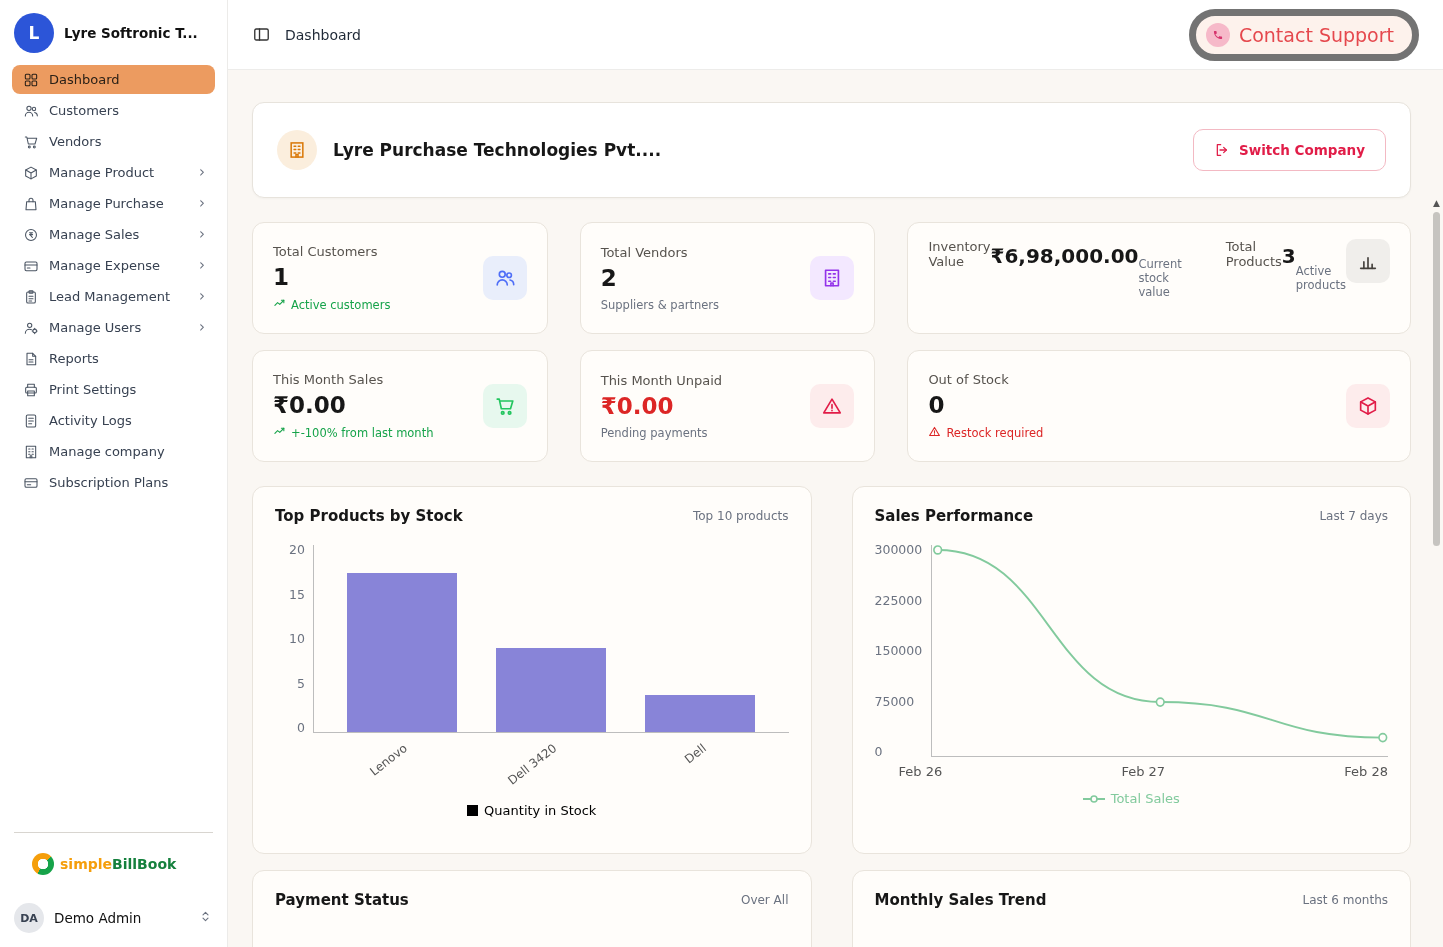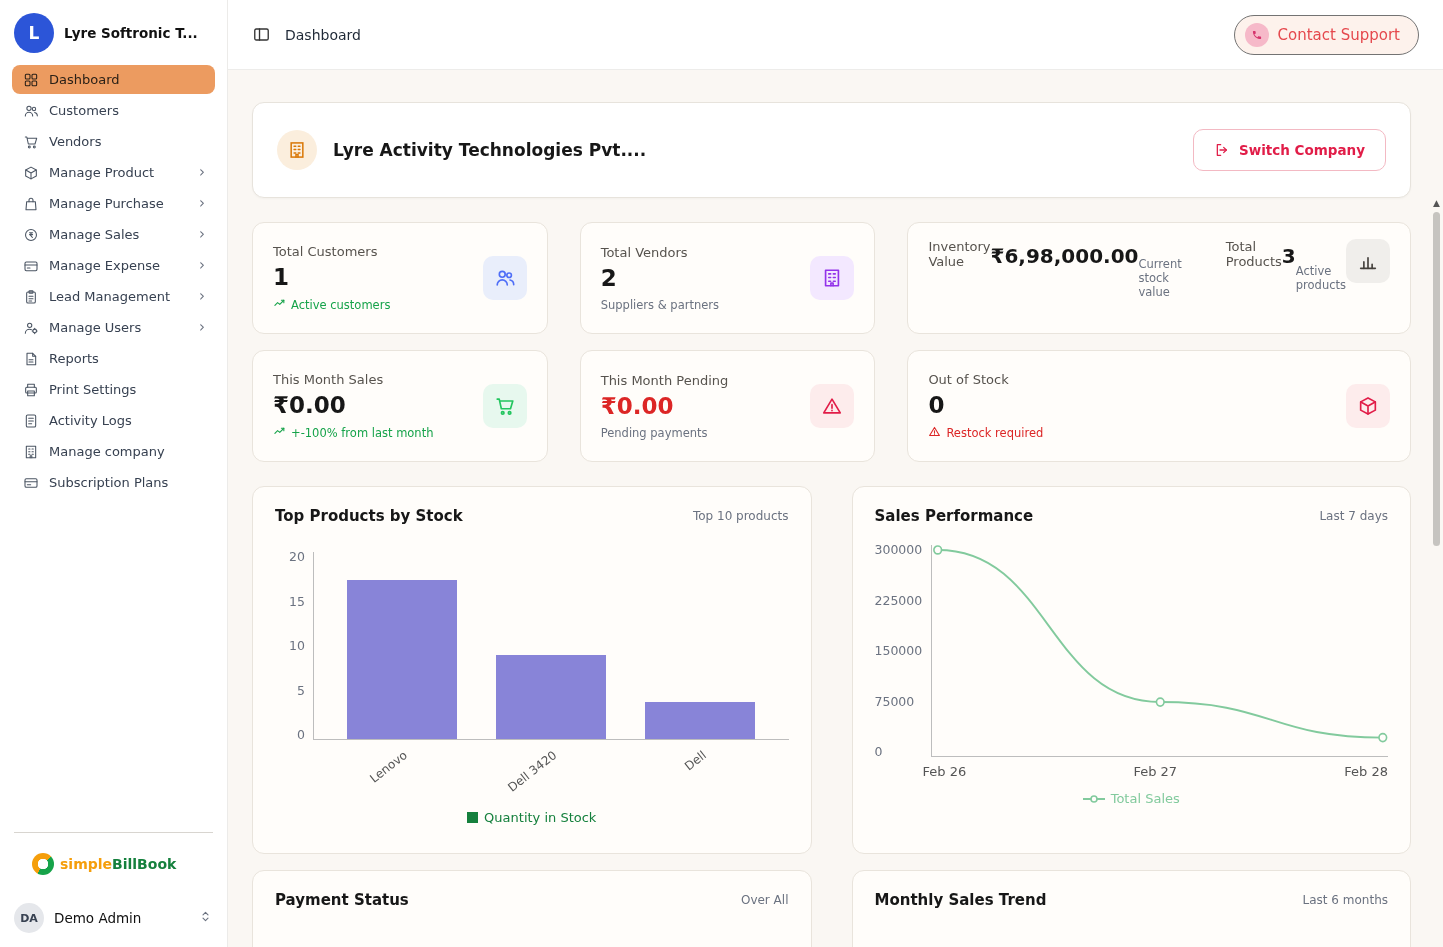--- a/index.html
+++ b/index.html
@@ -27,21 +27,21 @@
   .brand-bold{color:#15803d;font-weight:bold;font-size:14px}
   .user-row{display:flex;align-items:center;gap:10px;cursor:pointer}
   .user-avatar{width:30px;height:30px;border-radius:50%;background:#e5e7eb;color:#374151;font-size:11px;font-weight:bold;display:flex;align-items:center;justify-content:center;flex-shrink:0}
   .user-name{flex:1;font-size:13.5px;font-weight:500;color:#111}
   .user-caret svg{width:15px;height:15px;stroke:#6b7280;fill:none;stroke-width:1.8;stroke-linecap:round;stroke-linejoin:round}
   
   .main{flex:1;display:flex;flex-direction:column;min-width:0;position:relative}
   .topbar{height:70px;background:#fff;border-bottom:1px solid #edecea;display:flex;align-items:center;padding:0 24px;gap:14px;flex-shrink:0}
   .panel-icon svg{width:19px;height:19px;stroke:#333;fill:none;stroke-width:1.7;stroke-linecap:round;display:block}
   .topbar-title{font-size:14px;color:#1f2937}
-  .support-btn{margin-left:auto;display:flex;align-items:center;gap:9px;background:#fdf2ec;border:1px solid #737373;border-radius:999px;padding:7px 18px 7px 10px;color:#e5484d;font-size:15px;font-weight:500;cursor:pointer;font-family:inherit}
+  .support-btn{margin-left:auto;display:flex;align-items:center;gap:9px;background:#fdf2ec;border:7px solid #737373;border-radius:999px;padding:7px 18px 7px 10px;color:#e5484d;font-size:19px;font-weight:500;cursor:pointer;font-family:inherit}
   .support-icon{width:24px;height:24px;border-radius:50%;background:#f6b9c9;display:flex;align-items:center;justify-content:center}
   .support-icon svg{width:12px;height:12px;fill:#d6336c}
   .content{flex:1;padding:32px 32px 0 24px;display:flex;flex-direction:column;gap:24px;overflow:hidden}
   
   .banner{background:#fff;border:1px solid #e7e3dc;border-radius:12px;padding:20px 24px;display:flex;align-items:center;gap:16px;min-height:96px;box-shadow:0 1px 2px rgba(0,0,0,.03)}
   .banner-icon{width:40px;height:40px;border-radius:50%;background:#fbeedd;display:flex;align-items:center;justify-content:center;flex-shrink:0}
   .banner-icon svg{width:20px;height:20px;stroke:#d97706;fill:none;stroke-width:1.8;stroke-linecap:round}
   .banner-title{font-size:17px;font-weight:bold;color:#171717}
   .switch-btn{margin-left:auto;display:flex;gap:9px;align-items:center;border:1px solid #f3b9c3;background:#fff;color:#e11d48;font-weight:600;font-size:13.5px;padding:12px 20px;border-radius:10px;cursor:pointer;font-family:inherit}
   .switch-btn svg{width:16px;height:16px;stroke:#e11d48;fill:none;stroke-width:1.9;stroke-linecap:round;stroke-linejoin:round}
@@ -72,34 +72,34 @@
   .charts-grid.bottom{margin-top:-8px}
   .chart-card{background:#fffdfa;border:1px solid #e9e4dc;border-radius:12px;padding:20px 22px;height:368px;display:flex;flex-direction:column;overflow:hidden}
   .chart-card.small{height:240px}
   .chart-head{display:flex;justify-content:space-between;align-items:center}
   .chart-title{font-size:15px;font-weight:bold;color:#171717}
   .chart-badge{font-size:12px;color:#6b7280}
   .chart-legend{display:flex;justify-content:center;align-items:center;gap:6px;font-size:13px;margin-top:12px}
   .legend-swatch{width:11px;height:11px;background:currentColor;display:inline-block}
   .legend-line svg{width:22px;height:10px;display:block}
   
-  .bar-area{display:flex;margin-top:27px}
+  .bar-area{display:flex;margin-top:20px}
   .bar-yaxis{display:flex;flex-direction:column;justify-content:space-between;align-items:flex-end;height:188px;padding-right:8px;font-size:12.5px;color:#6b7280;width:38px;line-height:.8}
   .bar-plot{flex:1;height:188px;border-left:1px solid #bdbdbd;border-bottom:1px solid #bdbdbd;display:flex;align-items:flex-end;justify-content:space-around;padding:0 14px}
   .bar-slot{flex:1;display:flex;justify-content:center;align-items:flex-end;height:100%}
   .bar{width:74%}
   .bar-xrow{display:flex;margin-left:38px;padding:0 14px;height:58px}
   .bar-xslot{flex:1;position:relative}
   .bar-xlabel{position:absolute;right:50%;top:8px;transform:rotate(-38deg);transform-origin:100% 0;font-size:12px;color:#555;white-space:nowrap}
   
   .line-area{display:flex;margin-top:20px}
   .line-yaxis{display:flex;flex-direction:column;justify-content:space-between;align-items:flex-start;height:212px;padding-right:8px;font-size:12.5px;color:#6b7280;width:56px;line-height:.8}
   .line-plot{flex:1;height:212px;border-left:1px solid #bdbdbd;border-bottom:1px solid #bdbdbd;position:relative}
   .line-plot svg{position:absolute;inset:0;width:100%;height:100%}
-  .line-xrow{display:flex;justify-content:space-between;margin-left:48px;font-size:13px;color:#555;padding-top:7px}
+  .line-xrow{display:flex;justify-content:space-between;margin-left:24px;font-size:13px;color:#555;padding-top:7px}
   
   .scroll-arrow{position:absolute;top:199px;right:3px;font-size:9px;color:#555;line-height:1}
   .scroll-thumb{position:absolute;top:212px;right:3px;width:7px;height:334px;background:#c6c4c0;border-radius:4px;cursor:pointer}
 </style>
 </head>
 <body>
 
 <aside class="sidebar">
   <div class="side-head">
     <div class="avatar">L</div>
@@ -288,21 +288,21 @@
 
   <div class="content">
     <section class="banner">
       <span class="banner-icon">
           <svg viewBox="0 0 24 24">
             <rect x="5" y="3.5" width="14" height="17"></rect>
             <path d="M8.5 7.5h2m3 0h2m-7 4h2m3 0h2m-7 4h2m3 0h2"></path>
             <path d="M10.8 20.5v-3h2.4v3"></path>
           </svg>
         </span>
-      <span class="banner-title">Lyre Activity Technologies Pvt....</span>
+      <span class="banner-title">Lyre Purchase Technologies Pvt....</span>
       <button class="switch-btn">
         <svg viewBox="0 0 24 24">
             <path d="M10 4H5v16h5"></path>
             <path d="M14.5 8l4 4-4 4"></path>
             <path d="M18.5 12H9"></path>
           </svg>
         <span>Switch Company</span>
       </button>
     </section>
 
@@ -383,21 +383,21 @@
           <div class="stat-icon theme-green">
             <svg viewBox="0 0 24 24">
               <circle cx="9.5" cy="19.5" r="1.4"></circle>
               <circle cx="17" cy="19.5" r="1.4"></circle>
               <path d="M3.5 4.5h2.2l2.3 10.5h10l2.5-8.5H6.2"></path>
             </svg>
           </div>
         </div>
         <div class="stat-card">
           <div class="stat-left">
-            <div class="stat-title">This Month Pending</div>
+            <div class="stat-title">This Month Unpaid</div>
             <div class="stat-value red">₹0.00</div>
             <div class="stat-sub gray">
               <span>Pending payments</span>
             </div>
           </div>
           <div class="stat-icon theme-red">
             <svg viewBox="0 0 24 24">
               <path d="M12 4.5L21 19.5H3z"></path>
               <path d="M12 10.5v4M12 16.8v.4"></path>
             </svg>
@@ -456,21 +456,21 @@
                 <span class="bar-xlabel">Lenovo</span>
               </div>
               <div class="bar-xslot">
                 <span class="bar-xlabel">Dell 3420</span>
               </div>
               <div class="bar-xslot">
                 <span class="bar-xlabel">Dell</span>
               </div>
             </div>
           </div>
-        <div class="chart-legend" id="bar-legend" style="color: #15803d;">
+        <div class="chart-legend" id="bar-legend" style="color: #000000;">
           <span class="legend-swatch"></span>
           <span>Quantity in Stock</span>
         </div>
       </div>
       <div class="chart-card">
         <div class="chart-head">
           <span class="chart-title">Sales Performance</span>
           <span class="chart-badge">Last 7 days</span>
         </div>
         <div id="linechart">

